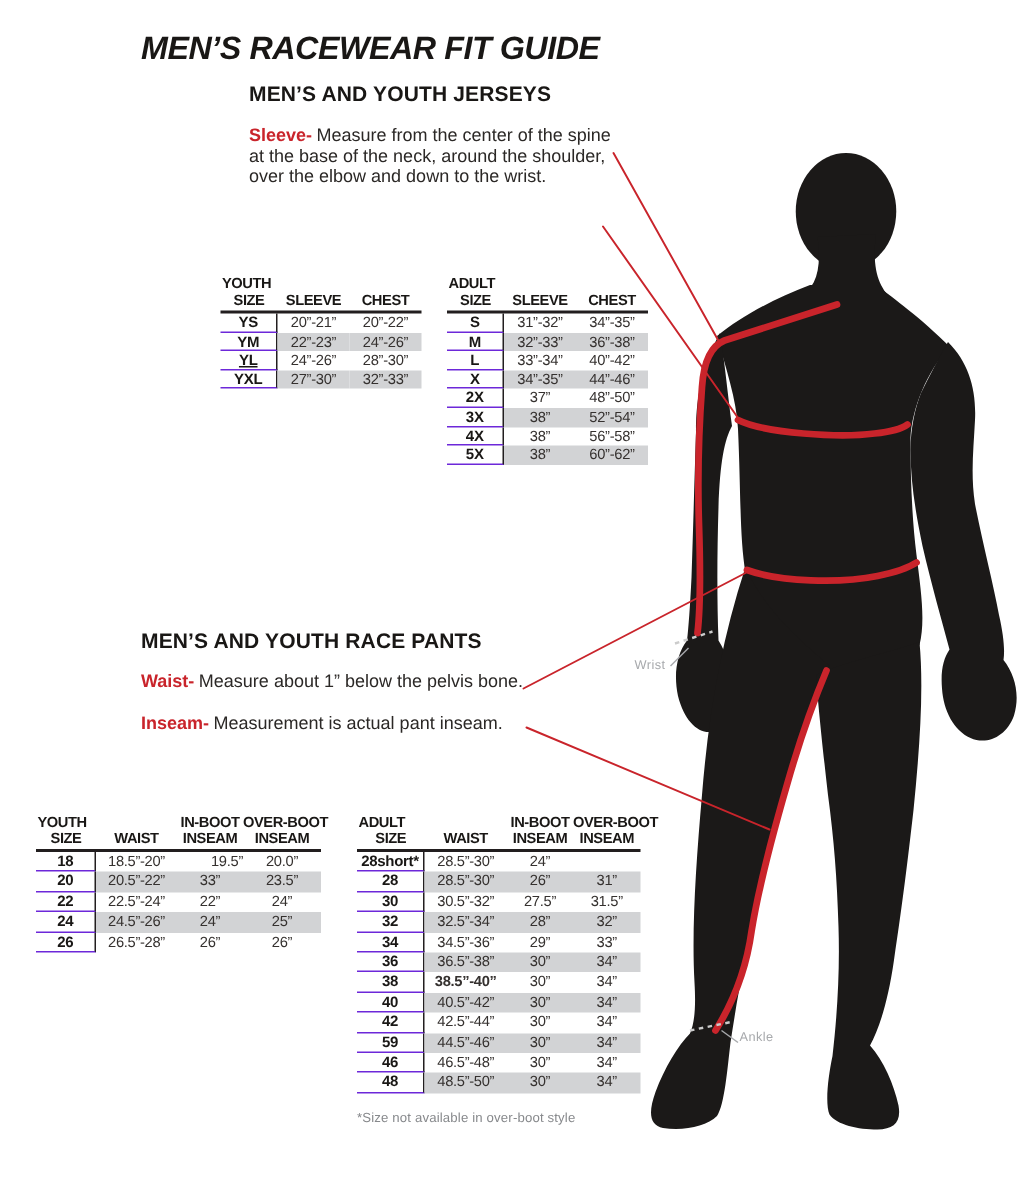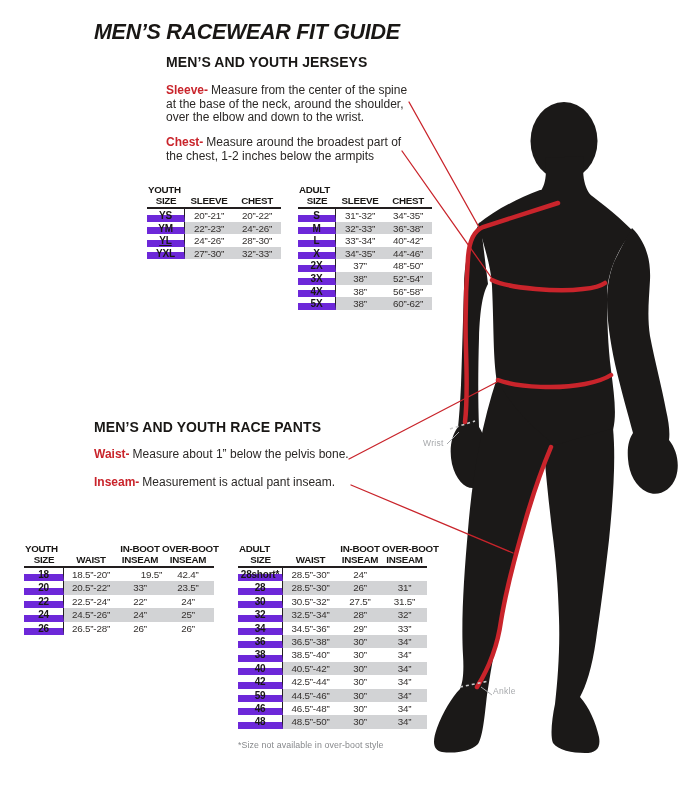--- a/index.html
+++ b/index.html
@@ -21,21 +21,21 @@
   
   .ftable{position:absolute;}
   .trow{display:flex;}
   .tcell{box-sizing:border-box;text-align:center;white-space:nowrap;flex:0 0 auto;}
   .th .tcell{height:11px;line-height:11.5px;font-weight:bold;font-size:9.8px;
              letter-spacing:-0.3px;color:#191715;}
   .th2{border-bottom:2px solid #221e1f;}
   .th2 .tcell{height:12px;line-height:12.5px;}
   .grp{text-align:left;padding-left:1px;}
   .sizec{font-weight:bold;font-size:10px;letter-spacing:-0.2px;color:#191715;
-         border-right:1.5px solid #221e1f;border-bottom:7px solid #6d28d9;}
+         border-right:1.5px solid #221e1f;border-bottom:1px solid #6d28d9;}
   .datac{font-size:9.8px;letter-spacing:-0.2px;color:#35312f;}
   .shade{background:var(--shade,#d2d3d5);}
   .jersey .tr-data .tcell{height:12.6px;line-height:13px;}
   .pants  .tr-data .tcell{height:13.4px;line-height:13.8px;}
   #footnote{left:238px;top:740px;font-size:8.8px;color:#87898c;letter-spacing:0.1px;}
   .fig-label{font-size:8.5px;color:var(--graylabel,#a7a9ac);letter-spacing:0.3px;}
   #wrist-label{left:423px;top:438px;}
   #ankle-label{left:493px;top:686px;}
 </style>
 </head>
@@ -72,23 +72,20 @@
   </svg>
 
   <div class="abs" id="title">MEN’S RACEWEAR FIT GUIDE</div>
 
   <div class="abs sec-heading" id="jerseys-heading">MEN’S AND YOUTH JERSEYS</div>
 
   <div class="abs para" id="sleeve-para">
     <span class="lead">Sleeve-</span><span>Measure from the center of the spine at the base of the neck, around the shoulder, over the elbow and down to the wrist.</span>
   </div>
 
-  <div class="abs para" id="chest-para">
-    <span class="lead">Chest-</span><span>Measure around the broadest part of the chest, 1-2 inches below the armpits</span>
-  </div>
 
   <div class="abs sec-heading" id="pants-heading">MEN’S AND YOUTH RACE PANTS</div>
 
   <div class="abs para" id="waist-para">
     <span class="lead">Waist-</span><span>Measure about 1” below the pelvis bone.</span>
   </div>
 
   <div class="abs para" id="inseam-para">
     <span class="lead">Inseam-</span><span>Measurement is actual pant inseam.</span>
   </div>
@@ -189,21 +186,21 @@
       <div class="trow th th2">
         <div class="tcell " style="width: 40px;">SIZE</div>
         <div class="tcell " style="width: 54px;">WAIST</div>
         <div class="tcell " style="width: 44px;">INSEAM</div>
         <div class="tcell " style="width: 52px;">INSEAM</div>
       </div>
       <div class="trow tr-data">
         <div class="tcell sizec" style="width: 40px;">18</div>
         <div class="tcell datac" style="width: 54px;">18.5”-20”</div>
         <div class="tcell datac" style="width: 44px; text-align: right;">19.5”</div>
-        <div class="tcell datac" style="width: 52px;">42.4”</div>
+        <div class="tcell datac" style="width: 52px;">20.0”</div>
       </div>
       <div class="trow tr-data">
         <div class="tcell sizec" style="width: 40px;">20</div>
         <div class="tcell datac shade" style="width: 54px;">20.5”-22”</div>
         <div class="tcell datac shade" style="width: 44px;">33”</div>
         <div class="tcell datac shade" style="width: 52px;">23.5”</div>
       </div>
       <div class="trow tr-data">
         <div class="tcell sizec" style="width: 40px;">22</div>
         <div class="tcell datac" style="width: 54px;">22.5”-24”</div>
@@ -268,21 +265,21 @@
         <div class="tcell datac" style="width: 45px;">33”</div>
       </div>
       <div class="trow tr-data">
         <div class="tcell sizec" style="width: 45px;">36</div>
         <div class="tcell datac shade" style="width: 55px;">36.5”-38”</div>
         <div class="tcell datac shade" style="width: 44px;">30”</div>
         <div class="tcell datac shade" style="width: 45px;">34”</div>
       </div>
       <div class="trow tr-data">
         <div class="tcell sizec" style="width: 45px;">38</div>
-        <div class="tcell datac" style="width: 55px;">38.5”-40”</div>
+        <div class="tcell datac" style="width: 55px; font-weight: bold;">38.5”-40”</div>
         <div class="tcell datac" style="width: 44px;">30”</div>
         <div class="tcell datac" style="width: 45px;">34”</div>
       </div>
       <div class="trow tr-data">
         <div class="tcell sizec" style="width: 45px;">40</div>
         <div class="tcell datac shade" style="width: 55px;">40.5”-42”</div>
         <div class="tcell datac shade" style="width: 44px;">30”</div>
         <div class="tcell datac shade" style="width: 45px;">34”</div>
       </div>
       <div class="trow tr-data">

